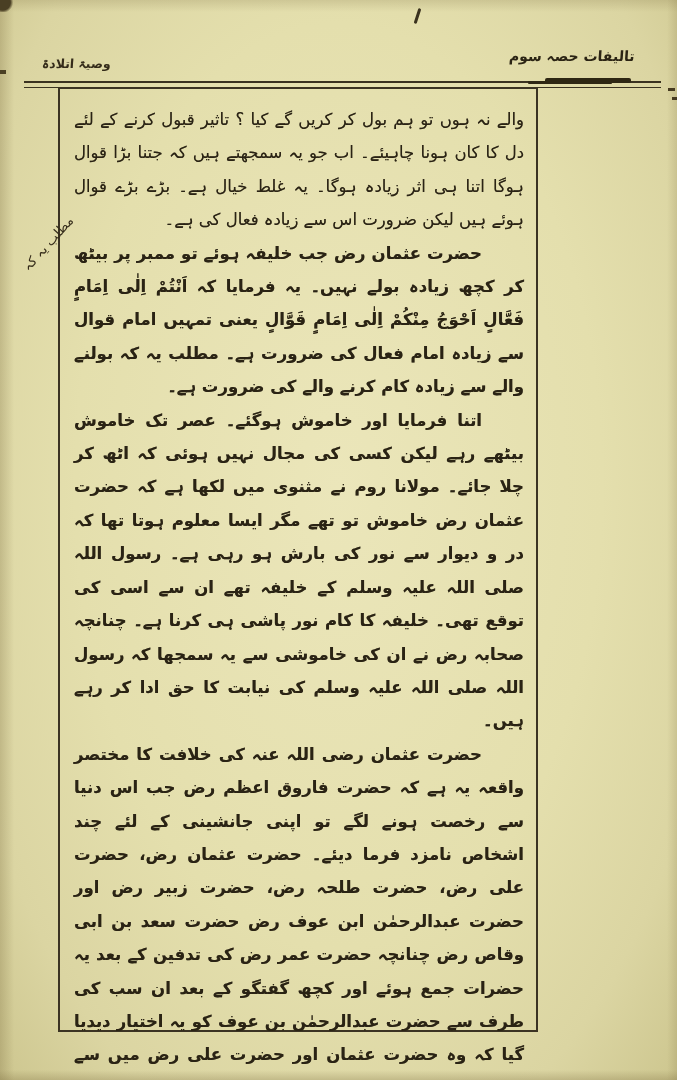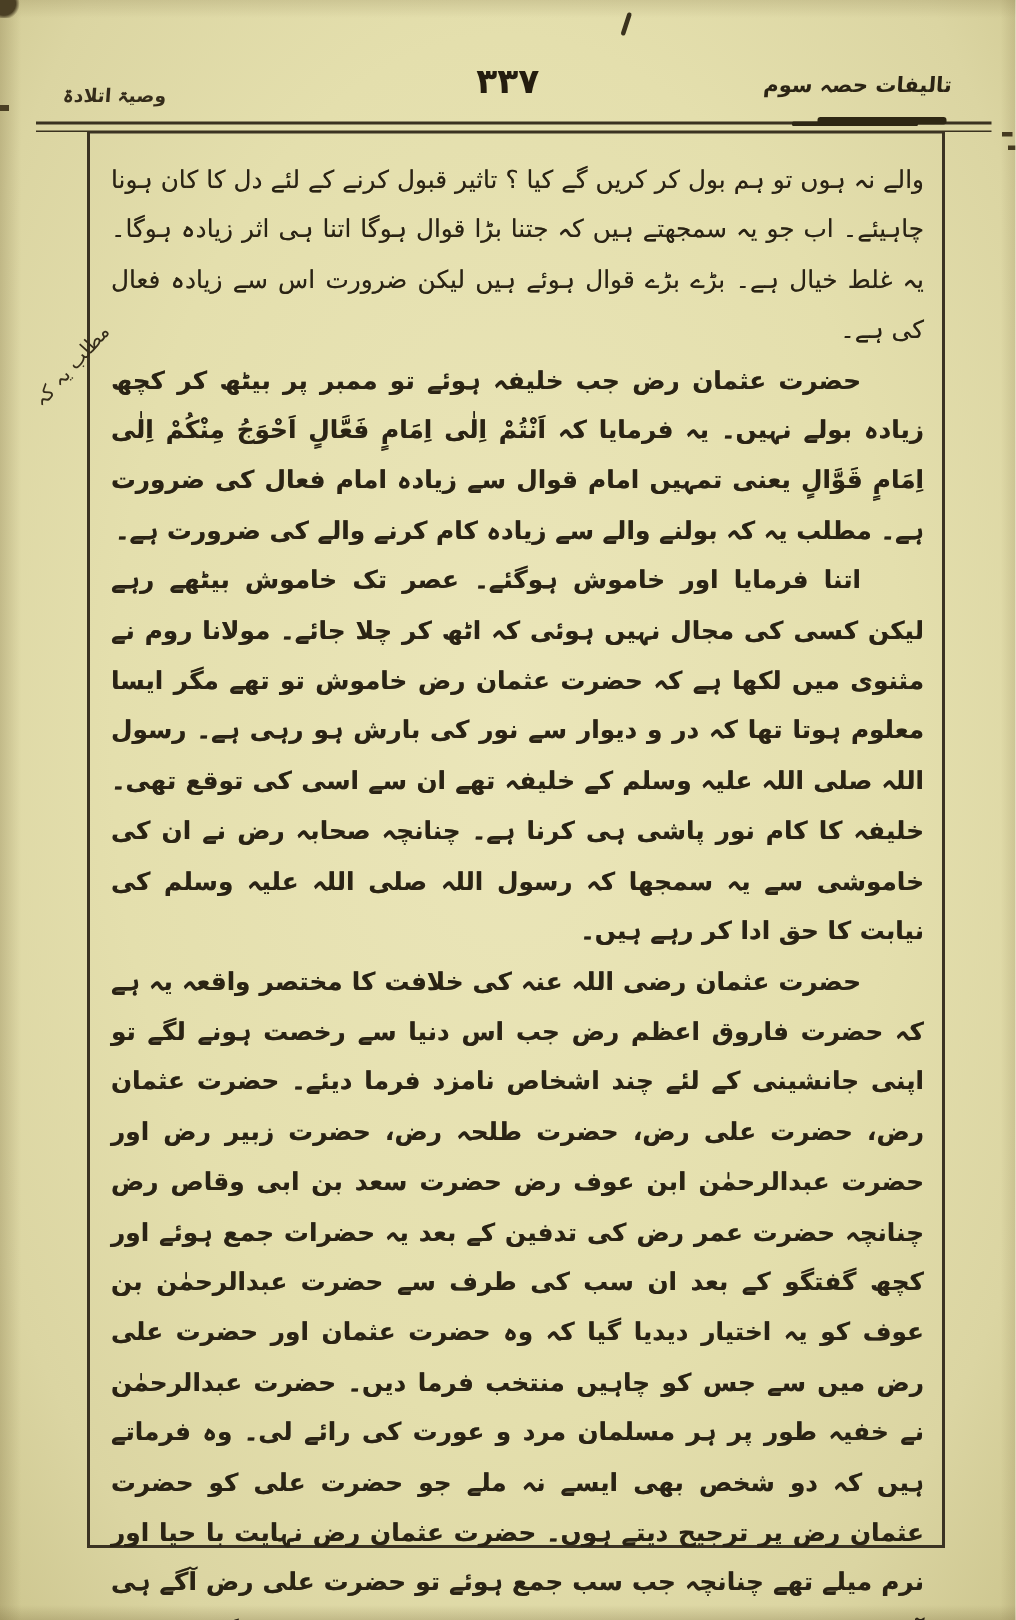--- a/index.html
+++ b/index.html
@@ -43,21 +43,21 @@
     border-bottom: 1.5px solid #3a3220;
   }
   .ink-smudge {
     position: absolute; top: 78px; right: 46px; width: 86px; height: 5px;
     background: #2e2713; border-radius: 2px;
     box-shadow: -18px 2px 0 -1px #2e2713;
   }
 
   
   .text-frame {
-    position: absolute; top: 88px; left: 58px; width: 572px; height: 944px;
+    position: absolute; top: 88px; left: 58px; width: 480px; height: 944px;
     border: 2px solid #3b3323;
     border-top-width: 1px;
     padding: 14px 12px 8px 14px;
     direction: rtl;
   }
   .text-frame p {
     font-size: 16.5px;
     line-height: 33.4px;
     text-align: justify;
     color: #2a2314;
@@ -88,21 +88,20 @@
   }
   .left-edge-tick {
     position: absolute; top: 70px; left: 0; width: 6px; height: 4px; background: #4a3f24;
   }
 </style>
 </head>
 <body>
 
 <div class="running-header">
   <div class="rh-right">تالیفات حصہ سوم</div>
-  <div class="rh-center">۳۳۷</div>
   <div class="rh-left">وصیۃ اتلادۃ</div>
 </div>
 
 <div class="double-rule"></div>
 <div class="ink-smudge"></div>
 
 <div class="text-frame">
   <p>والے نہ ہوں تو ہم بول کر کریں گے کیا ؟ تاثیر قبول کرنے کے لئے دل کا کان ہونا چاہیئے۔ اب جو یہ سمجھتے ہیں کہ جتنا بڑا قوال ہوگا اتنا ہی اثر زیادہ ہوگا۔ یہ غلط خیال ہے۔ بڑے بڑے قوال ہوئے ہیں لیکن ضرورت اس سے زیادہ فعال کی ہے۔</p>
   <p class="indent">حضرت عثمان رض جب خلیفہ ہوئے تو ممبر پر بیٹھ کر کچھ زیادہ بولے نہیں۔ یہ فرمایا کہ اَنْتُمْ اِلٰی اِمَامٍ فَعَّالٍ اَحْوَجُ مِنْکُمْ اِلٰی اِمَامٍ قَوَّالٍ یعنی تمہیں امام قوال سے زیادہ امام فعال کی ضرورت ہے۔ مطلب یہ کہ بولنے والے سے زیادہ کام کرنے والے کی ضرورت ہے۔</p>
   <p class="indent">اتنا فرمایا اور خاموش ہوگئے۔ عصر تک خاموش بیٹھے رہے لیکن کسی کی مجال نہیں ہوئی کہ اٹھ کر چلا جائے۔ مولانا روم نے مثنوی میں لکھا ہے کہ حضرت عثمان رض خاموش تو تھے مگر ایسا معلوم ہوتا تھا کہ در و دیوار سے نور کی بارش ہو رہی ہے۔ رسول اللہ صلی اللہ علیہ وسلم کے خلیفہ تھے ان سے اسی کی توقع تھی۔ خلیفہ کا کام نور پاشی ہی کرنا ہے۔ چنانچہ صحابہ رض نے ان کی خاموشی سے یہ سمجھا کہ رسول اللہ صلی اللہ علیہ وسلم کی نیابت کا حق ادا کر رہے ہیں۔</p>

